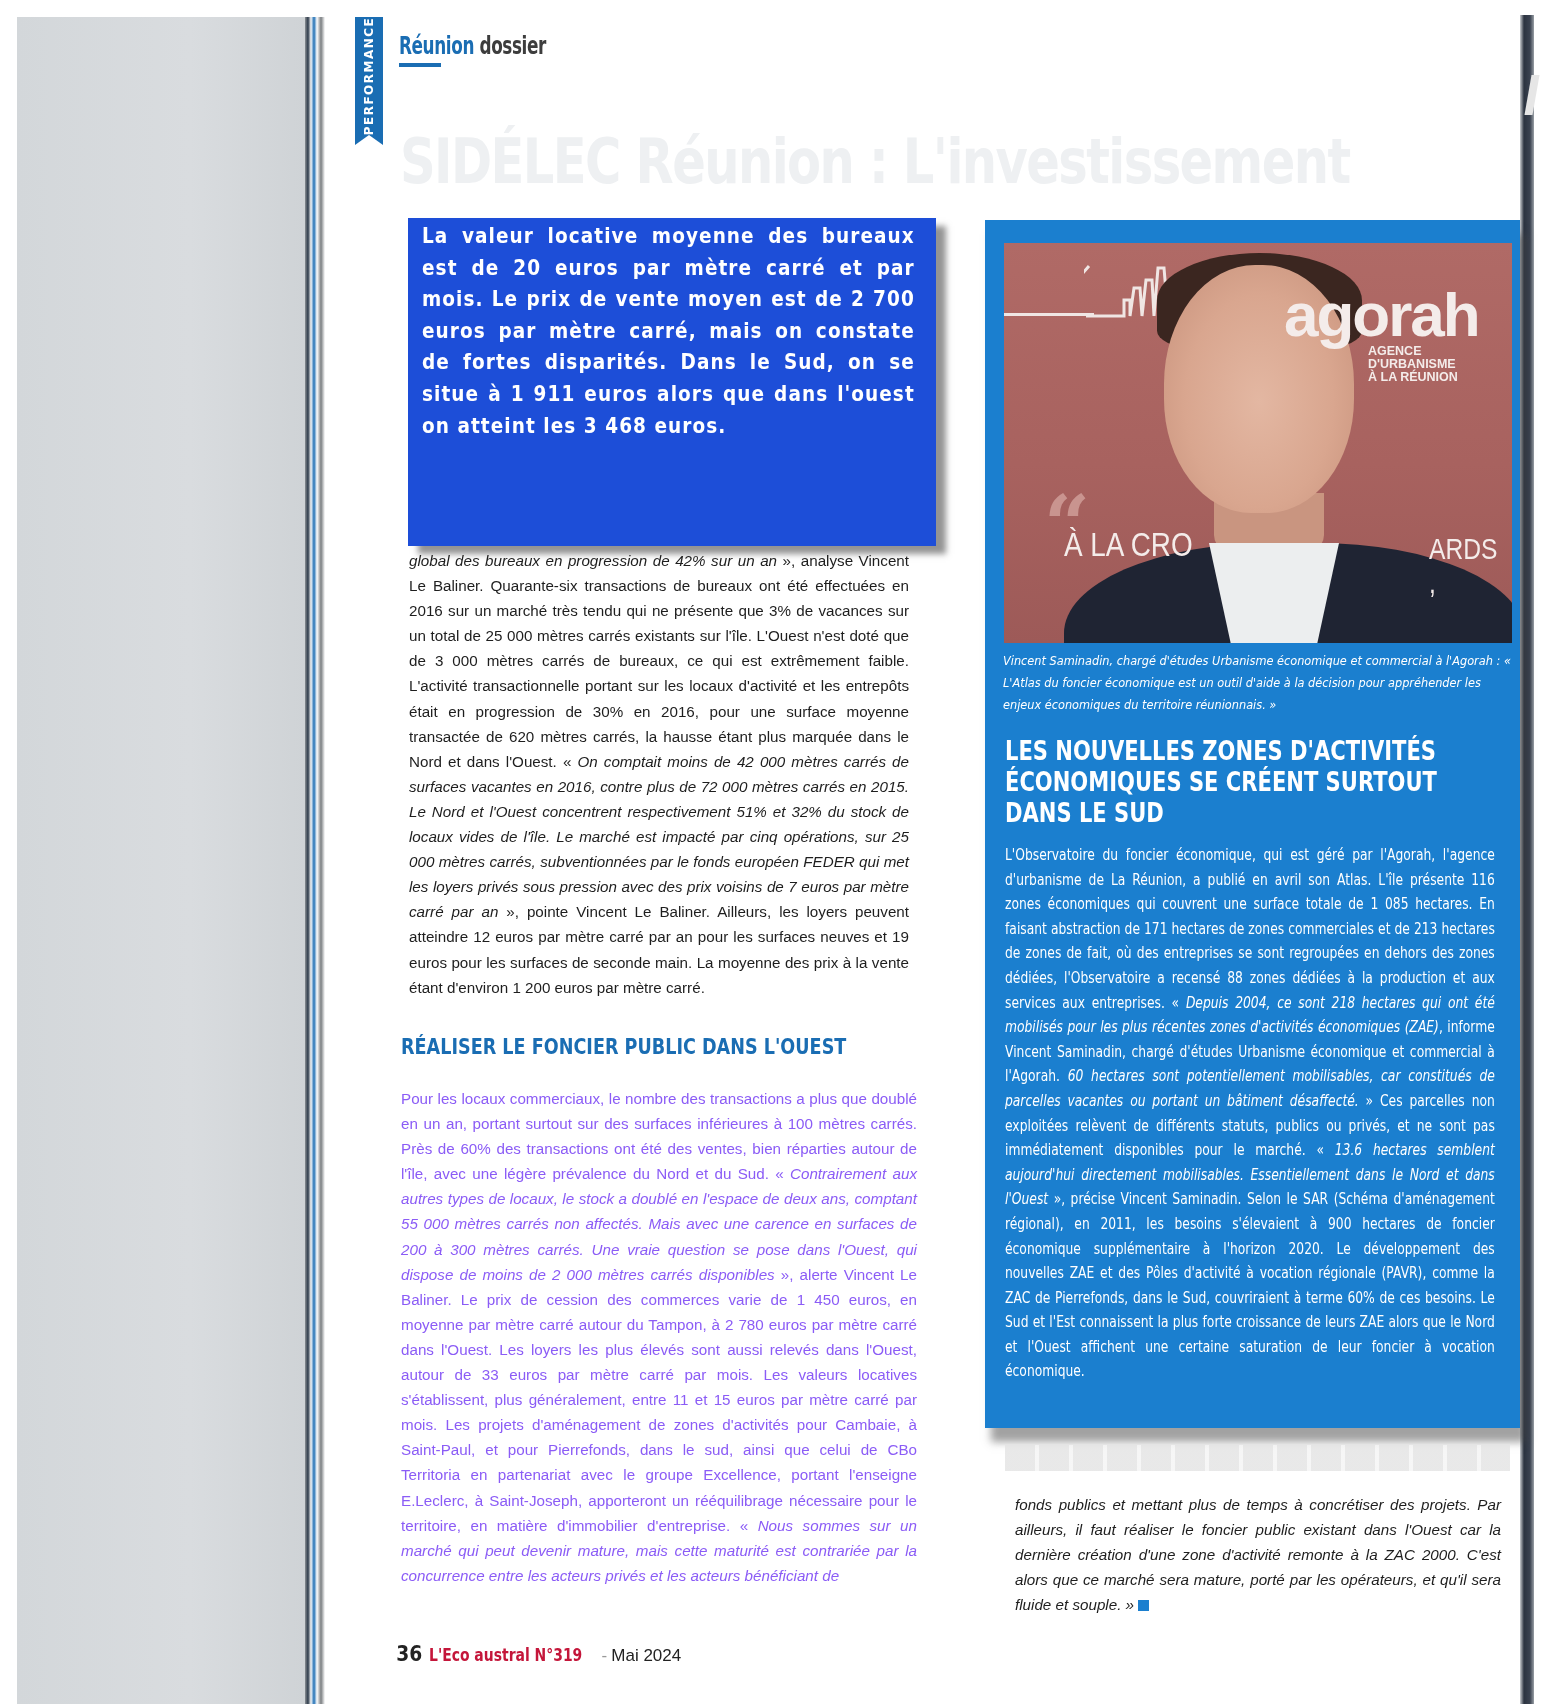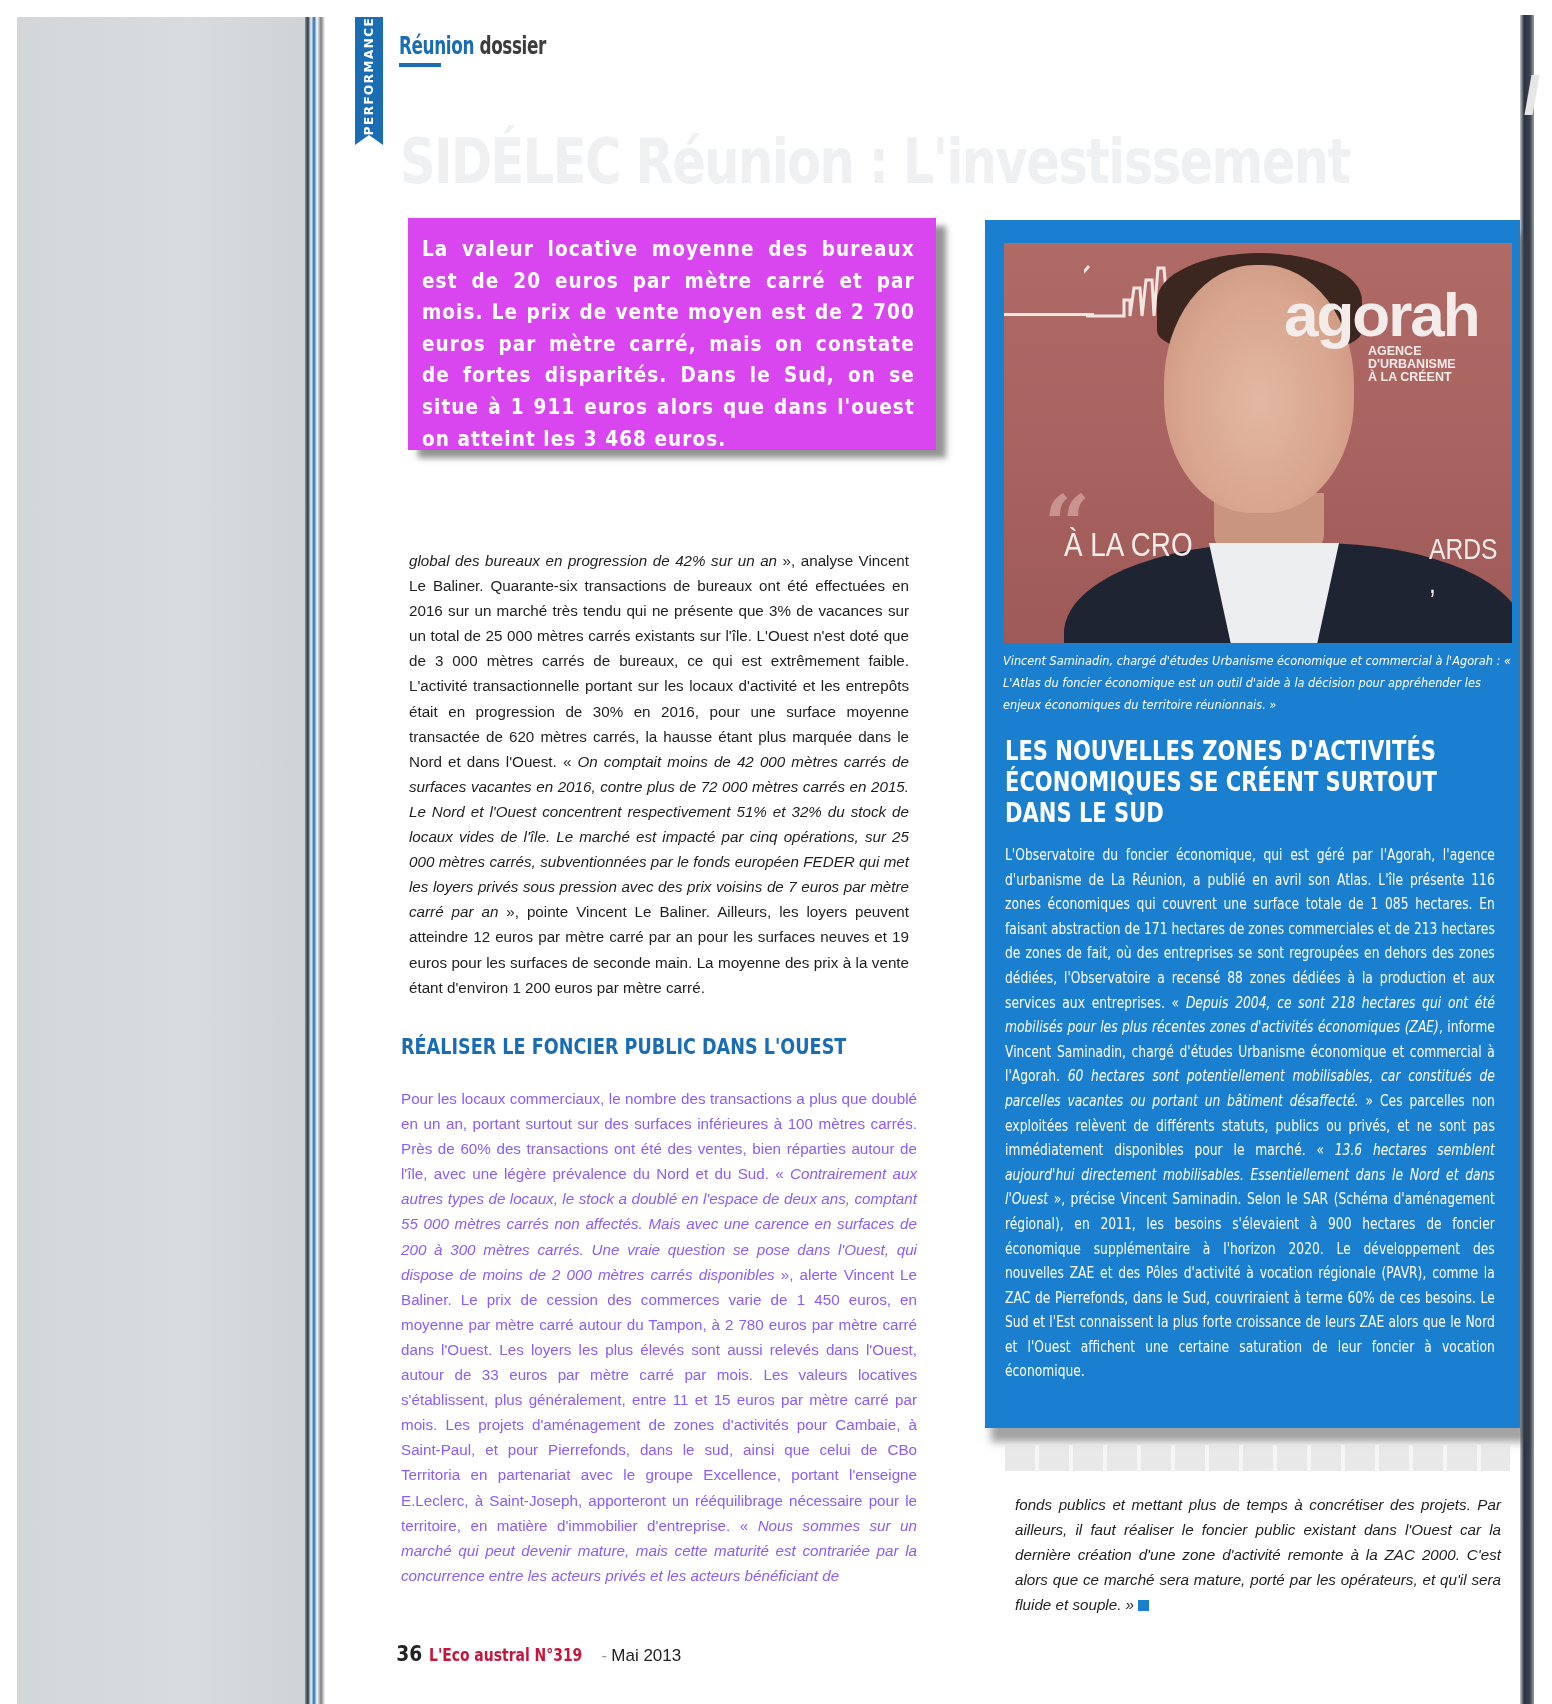--- a/index.html
+++ b/index.html
@@ -49,23 +49,23 @@
   .section-underline {
     position:absolute; left:399px; top:63px; width:42px; height:4px; background:#1a6db3;
   }
   .ghost-title {
     position:absolute; left:400px; top:125px; font-size:62px; font-weight:bold;
     color:#eef0f2; letter-spacing:-2px; transform:scaleX(0.8); transform-origin:left; white-space:nowrap;
     font-family:"DejaVu Sans", sans-serif;
   }
   
   .pullquote {
-    position:absolute; left:408px; top:218px; width:528px; height:232px;
-    background:#d946ef; box-shadow:10px 8px 6px rgba(60,60,60,0.55);
-    box-sizing:border-box; padding:16px 20px 10px 14px;
+    position:absolute; left:408px; top:218px; width:528px; height:328px;
+    background:#1d4ed8; box-shadow:10px 8px 6px rgba(60,60,60,0.55);
+    box-sizing:border-box; padding:3px 20px 10px 14px;
   }
   .pullquote p {
     margin:0; color:#ffffff; font-family:"DejaVu Sans", sans-serif; font-weight:bold;
     font-size:21px; line-height:31.6px; text-align:justify; letter-spacing:1.2px;
     transform:scaleX(0.88); transform-origin:left top; width:560px;
   }
   
   .col1 {
     position:absolute; left:401px; top:540px; width:516px;
     font-size:15.2px; line-height:25.1px; text-align:justify; color:#1e1e1e;
@@ -196,40 +196,40 @@
 <div class="subhead">RÉALISER LE FONCIER PUBLIC DANS L'OUEST</div>
 
 <div class="col1b">
   <p><span>Pour les locaux commerciaux, le nombre des transactions a plus que doublé en un an, portant surtout sur des surfaces inférieures à 100 mètres carrés. Près de 60% des transactions ont été des ventes, bien réparties autour de l'île, avec une légère prévalence du Nord et du Sud. « </span><em>Contrairement aux autres types de locaux, le stock a doublé en l'espace de deux ans, comptant 55 000 mètres carrés non affectés. Mais avec une carence en surfaces de 200 à 300 mètres carrés. Une vraie question se pose dans l'Ouest, qui dispose de moins de 2 000 mètres carrés disponibles</em><span> », alerte Vincent Le Baliner. Le prix de cession des commerces varie de 1 450 euros, en moyenne par mètre carré autour du Tampon, à 2 780 euros par mètre carré dans l'Ouest. Les loyers les plus élevés sont aussi relevés dans l'Ouest, autour de 33 euros par mètre carré par mois. Les valeurs locatives s'établissent, plus généralement, entre 11 et 15 euros par mètre carré par mois. Les projets d'aménagement de zones d'activités pour Cambaie, à Saint-Paul, et pour Pierrefonds, dans le sud, ainsi que celui de CBo Territoria en partenariat avec le groupe Excellence, portant l'enseigne E.Leclerc, à Saint-Joseph, apporteront un rééquilibrage nécessaire pour le territoire, en matière d'immobilier d'entreprise. « </span><em>Nous sommes sur un marché qui peut devenir mature, mais cette maturité est contrariée par la concurrence entre les acteurs privés et les acteurs bénéficiant de</em></p>
 </div>
 
 <div class="footer">
   <span class="pg">36</span>
   <span class="mag">L'Eco austral N°319</span>
   <span class="sep">-</span>
-  <span class="date">Mai 2013</span>
+  <span class="date">Mai 2024</span>
 </div>
 
 <div class="sidebar"></div>
 
 <div class="photo">
   <div class="logo-line"></div>
   <svg class="skyline" width="150" height="70" viewBox="0 0 150 70">
     <path d="M2 58 L40 58 L40 42 L46 42 L46 58 L50 30 L56 30 L58 58 L62 22 L68 22 L70 58 L74 10 L80 10 L84 58 L92 58" fill="none" stroke="#f0e6e4" stroke-width="3"></path>
     <path d="M-40 18 L-10 25 L5 8" fill="none" stroke="#f0e6e4" stroke-width="3"></path>
   </svg>
   <div class="hair"></div>
   <div class="neck"></div>
   <div class="head"></div>
   <div class="jacket"></div>
   <div class="shirt"></div>
   <div class="logo-text">agorah</div>
   <div class="logo-sub">
     <div>AGENCE D'URBANISME</div>
-    <div>À LA CRÉENT</div>
+    <div>À LA RÉUNION</div>
   </div>
   <div class="quote-mark">“</div>
   <div class="slogan">À LA CRO</div>
   <div class="slogan2">ARDS ,</div>
 </div>
 
 <div class="caption">Vincent Saminadin, chargé d'études Urbanisme économique et commercial à l'Agorah : « L'Atlas du foncier économique est un outil d'aide à la décision pour appréhender les enjeux économiques du territoire réunionnais. »</div>
 
 <div class="side-title">LES NOUVELLES ZONES D'ACTIVITÉS ÉCONOMIQUES SE CRÉENT SURTOUT DANS LE SUD</div>
 

